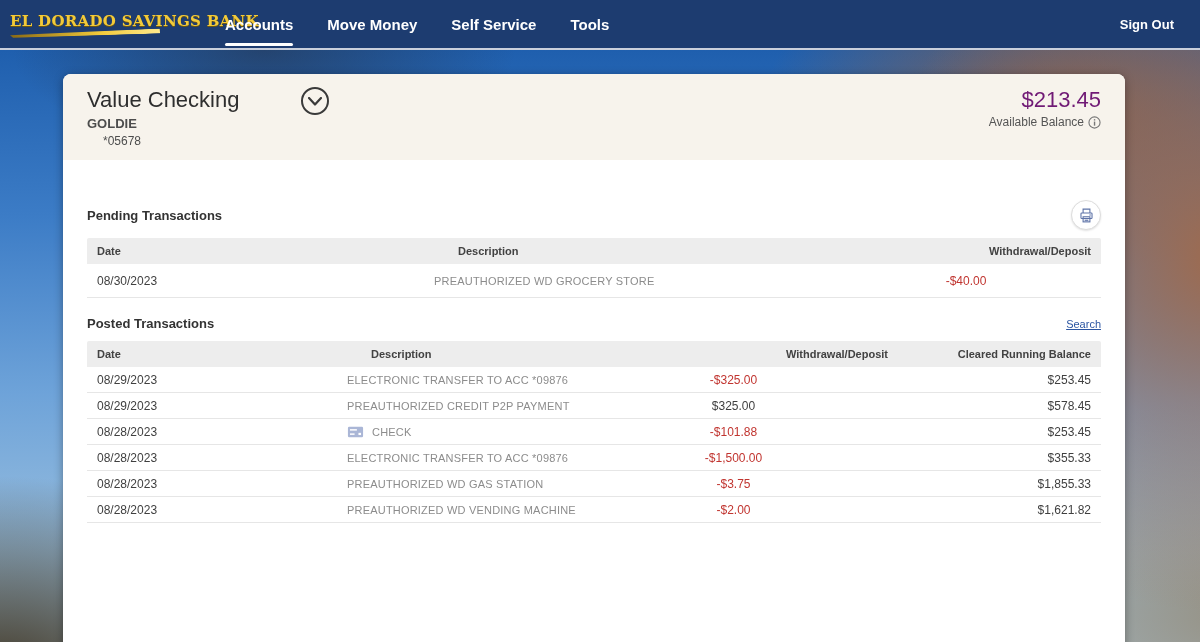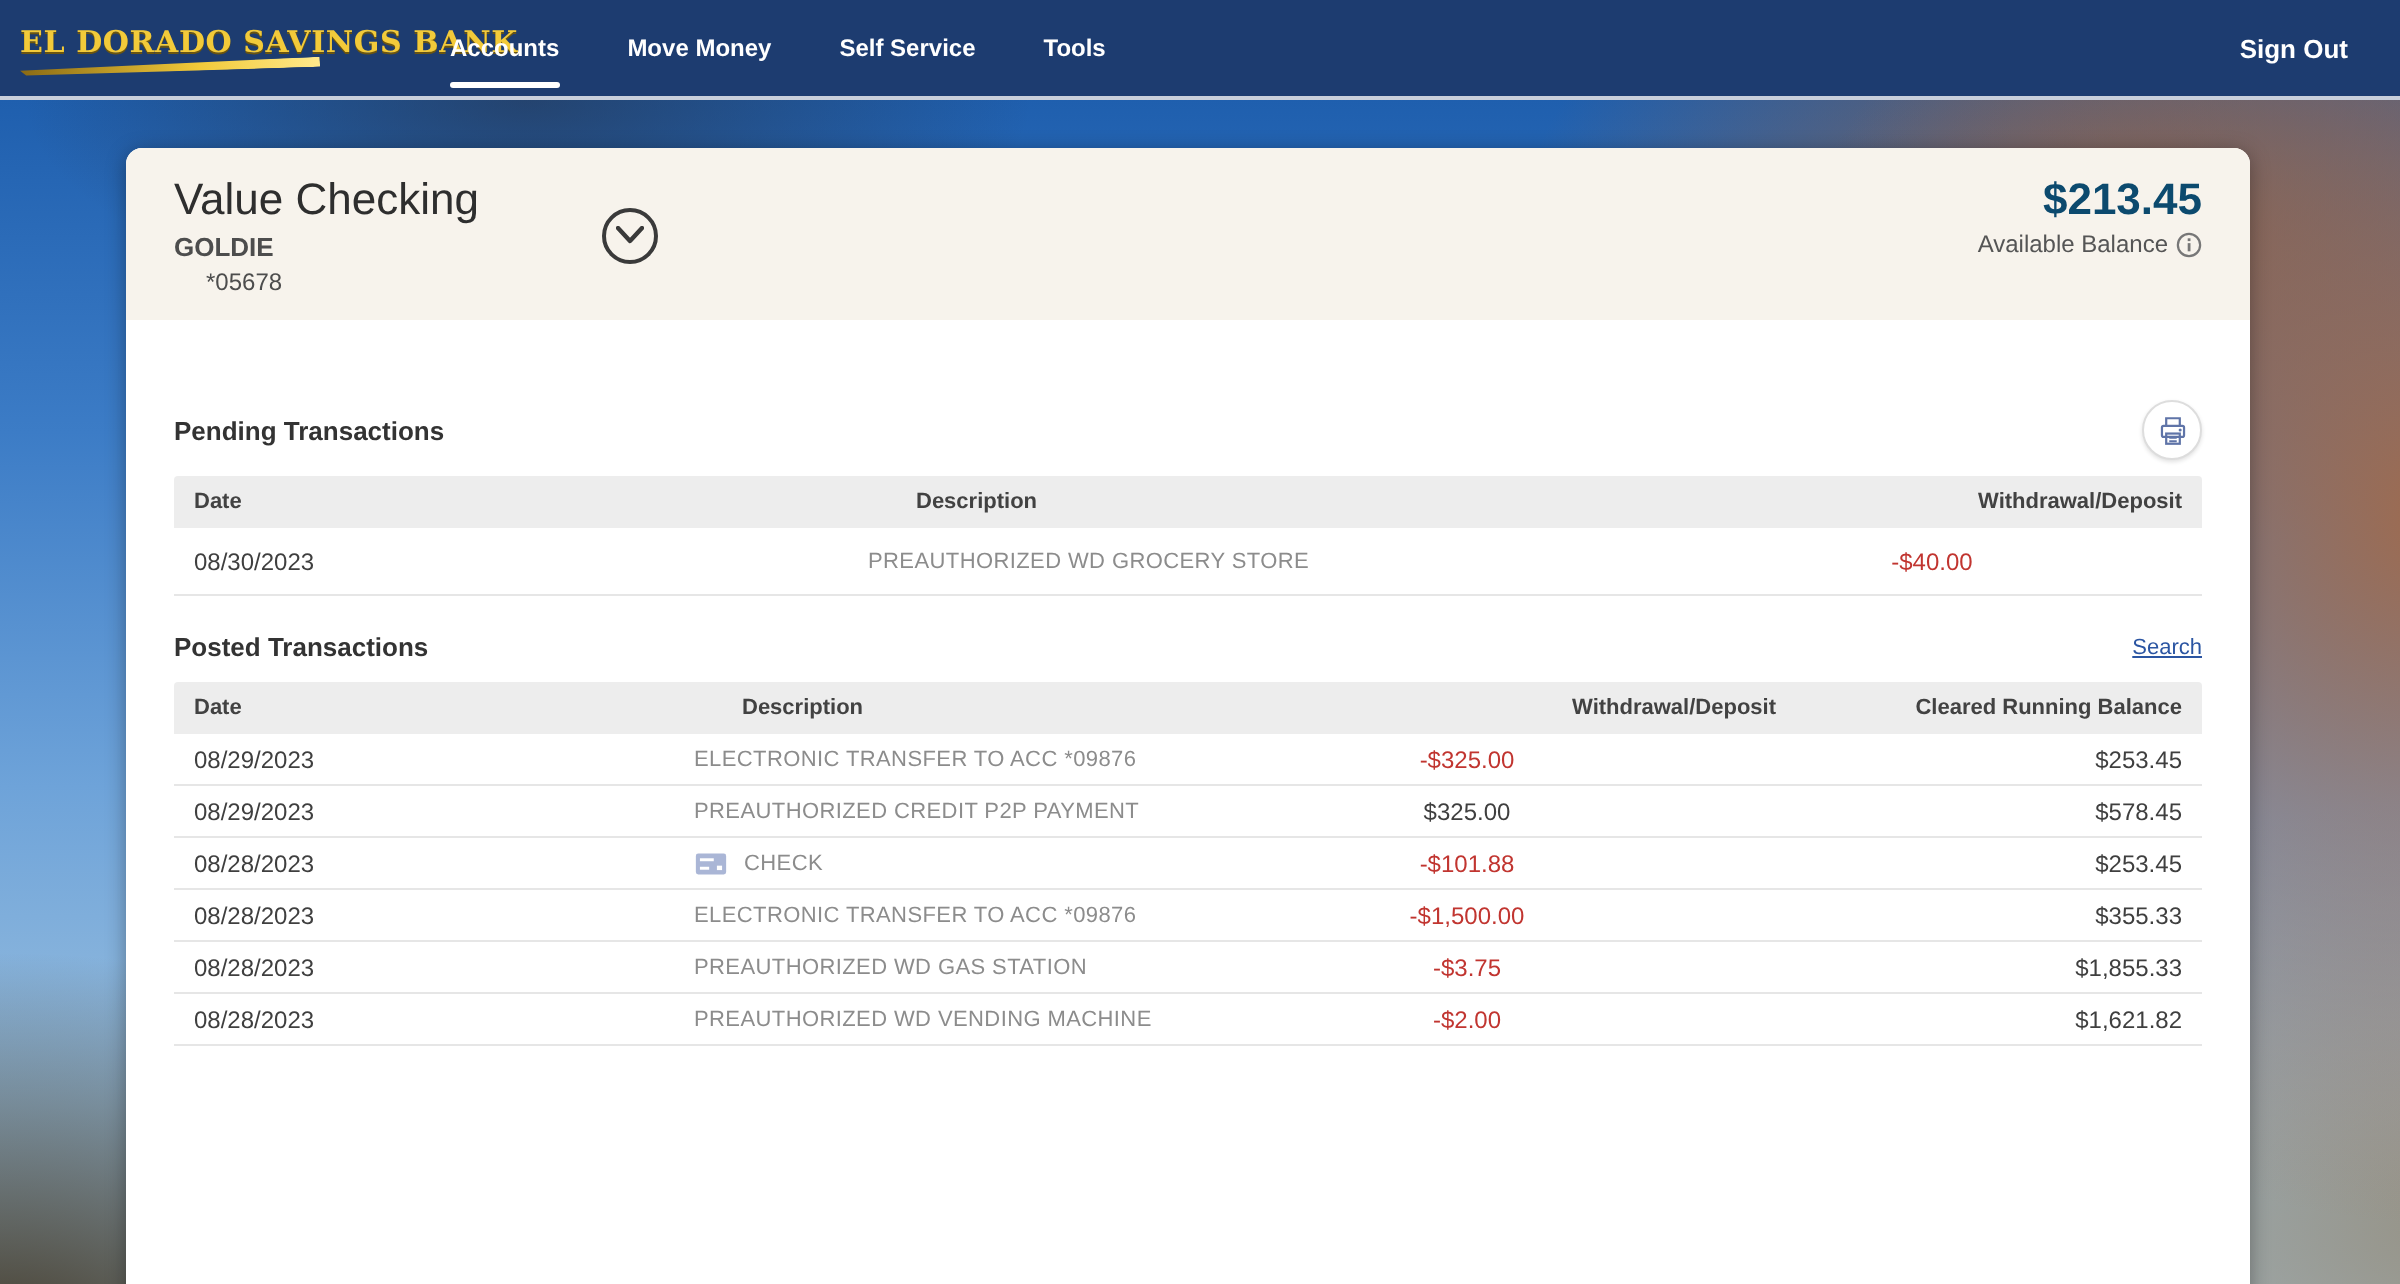--- a/index.html
+++ b/index.html
@@ -17,21 +17,21 @@
     text-shadow:0 1px 0 #6b5510;
   }
   .brand-swoosh {
     width:150px; height:5px; margin-top:1px;
     background:linear-gradient(90deg,#8a6a14,#f2ca3a 60%,#ffe98c);
     clip-path:polygon(0 35%, 100% 0, 100% 100%, 2% 85%);
     transform:rotate(-2deg);
   }
   .nav-links { display:flex; gap:34px; margin-left:30px; }
   .nav-item {
-    position:relative; color:#fff; font-size:12px; font-weight:bold;
+    position:relative; color:#fff; font-size:15px; font-weight:bold;
     cursor:pointer; padding:6px 0;
   }
   .nav-item.active::after {
     content:""; position:absolute; left:0; right:0; bottom:-7px; height:3px;
     background:#fff; border-radius:2px;
   }
   .signout { margin-left:auto; margin-right:26px; color:#fff; font-size:13px; font-weight:bold; cursor:pointer; }
 
   
   .bg {
@@ -48,31 +48,31 @@
   
   .card {
     position:absolute; left:63px; top:74px; width:1062px; height:600px; z-index:2;
     background:#fff; border-radius:8px 8px 0 0; box-shadow:0 2px 10px rgba(0,0,0,.35);
     overflow:hidden;
   }
   .card-header {
     background:#f7f3ec; padding:13px 24px 12px; display:flex;
     justify-content:space-between; align-items:flex-start;
   }
-  .acct-left { display:flex; align-items:center; }
+  .acct-left { display:flex; align-items:flex-start; }
   .acct-title { font-size:22px; color:#2e2e2e; font-weight:normal; line-height:26px; }
   .acct-sub { font-size:13px; font-weight:bold; color:#4d4d4d; margin-top:3px; }
   .acct-num { font-size:12px; color:#4d4d4d; margin-top:3px;margin-left:16px; }
   .chev-btn {
     margin-left:62px; margin-top:0; width:28px; height:28px; border-radius:50%;
     border:2px solid #3a3a3a; background:transparent; display:flex;
     align-items:center; justify-content:center; cursor:pointer;
   }
   .acct-right { text-align:right; }
-  .balance { font-size:22px; font-weight:bold; color:#0c4a6e; }
+  .balance { font-size:22px; font-weight:normal; color:#701a75; }
   .balance-label { font-size:12px; color:#555; margin-top:2px; display:flex; align-items:center; justify-content:flex-end; gap:4px; }
 
   .card-actions {
     height:34px; padding:0 24px; display:flex; align-items:center;
     justify-content:space-between; background:#fff;
     border-bottom:1px solid #e0e0e0; box-shadow:0 2px 3px rgba(0,0,0,.06);
     position:relative; z-index:1;
   }
   .summary-link { font-size:11px; color:#2b55a2; text-decoration:underline; cursor:pointer; }
   .actions-right { display:flex; align-items:center; }

